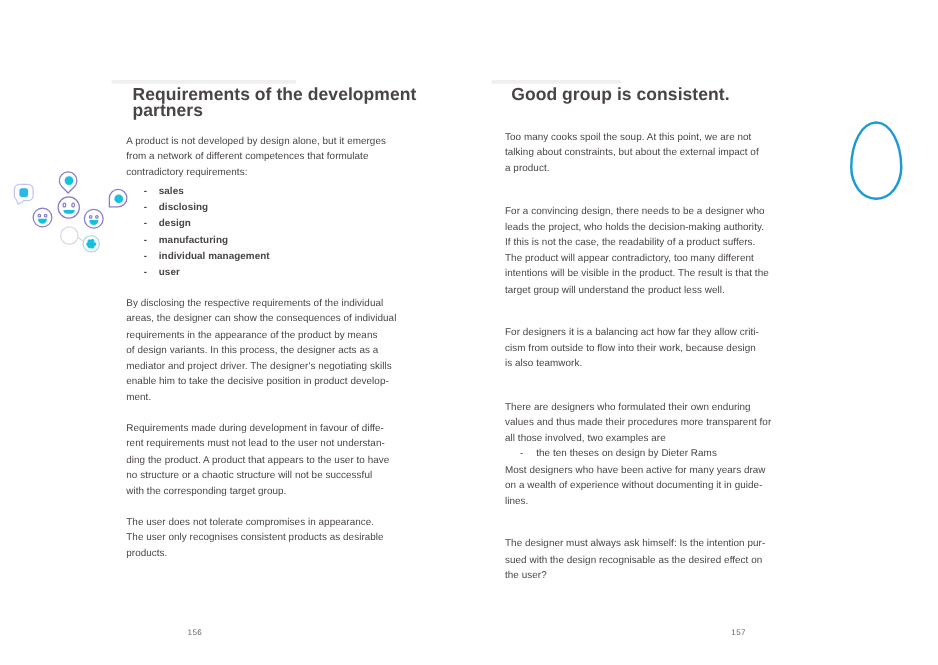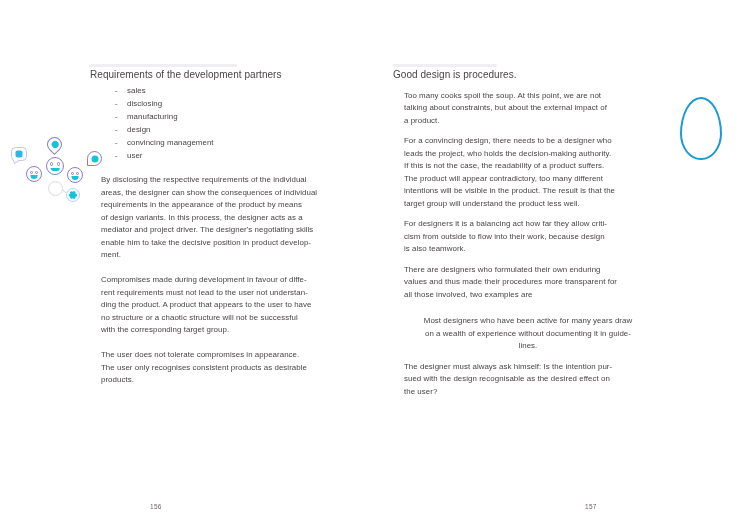--- a/index.html
+++ b/index.html
@@ -12,27 +12,27 @@
     overflow:hidden;
   }
   .page { position:absolute; top:0; height:532px; }
   .page-left  { left:0;   width:375px; }
   .page-right { left:375px; width:375px; }
 
   
   .col { position:absolute; width:268px; font-size:7.9px; line-height:12.5px; letter-spacing:0.05px; }
   .col-left  { left:90px;  top:69px; }
   .col-right { left:393px; top:69px; }
-  .heading { font-weight:normal; font-size:10px; line-height:12.5px; }
+  .heading { font-weight:bold; font-size:14px; line-height:12.5px;margin-left:16px; }
   .heading-2 { margin-top:27px; }
   .indent { margin-left:11px; }
   .para { white-space:pre-line; margin-top:12.5px; max-width:248px; }
-  .col-right .para { margin-top:8px; }
-  .para.no-gap { margin-top:14px;text-align:center; }
-  ul.plain { list-style:none; margin-top:2px; }
+  .col-right .para { margin-top:22px; }
+  .para.no-gap { margin-top:0; }
+  ul.plain { list-style:none; margin-top:2px;font-weight:bold; }
   ul.plain li { padding-left:14px; line-height:13px; }
   ul.plain .dash { display:inline-block; width:12px; }
   ul.examples { list-style:none; }
   ul.examples li { padding-left:12px; line-height:12.5px; }
   ul.examples .dash { display:inline-block; width:13px; }
 
   
   .artifact { position:absolute; height:3px; background:#e2e0e5; opacity:0.55; border-radius:1.5px; }
   .artifact-left  { left:89px;  top:64px; width:148px; }
   .artifact-right { left:393px; top:64px; width:104px; }
@@ -120,75 +120,79 @@
       <span class="bar b1"></span>
       <span class="bar b2"></span>
     </div>
   </div>
 
   <div class="artifact artifact-left"></div>
 
   <div class="col col-left">
     <div class="heading">Requirements of the development partners</div>
     <div class="indent">
+      <p class="para">A product is not developed by design alone, but it emerges
+from a network of different competences that formulate
+contradictory requirements:</p>
       <ul class="plain">
         <li><span class="dash">-</span><span>sales</span></li>
         <li><span class="dash">-</span><span>disclosing</span></li>
+        <li><span class="dash">-</span><span>design</span></li>
         <li><span class="dash">-</span><span>manufacturing</span></li>
-        <li><span class="dash">-</span><span>design</span></li>
-        <li><span class="dash">-</span><span>convincing management</span></li>
+        <li><span class="dash">-</span><span>individual management</span></li>
         <li><span class="dash">-</span><span>user</span></li>
       </ul>
       <p class="para">By disclosing the respective requirements of the individual
 areas, the designer can show the consequences of individual
 requirements in the appearance of the product by means
 of design variants. In this process, the designer acts as a
 mediator and project driver. The designer's negotiating skills
 enable him to take the decisive position in product develop-
 ment.</p>
     </div>
 
     <div class="indent">
-      <p class="para">Compromises made during development in favour of diffe-
+      <p class="para">Requirements made during development in favour of diffe-
 rent requirements must not lead to the user not understan-
 ding the product. A product that appears to the user to have
 no structure or a chaotic structure will not be successful
 with the corresponding target group.</p>
       <p class="para">The user does not tolerate compromises in appearance.
 The user only recognises consistent products as desirable
 products.</p>
     </div>
   </div>
 
   <div class="page-number pn-left">156</div>
 </div>
 
 <div class="page page-right"></div>
 
 <div class="artifact artifact-right"></div>
 
 <div class="col col-right">
-  <div class="heading">Good design is procedures.</div>
+  <div class="heading">Good group is consistent.</div>
   <div class="indent">
     <p class="para">Too many cooks spoil the soup. At this point, we are not
 talking about constraints, but about the external impact of
 a product.</p>
     <p class="para">For a convincing design, there needs to be a designer who
 leads the project, who holds the decision-making authority.
 If this is not the case, the readability of a product suffers.
 The product will appear contradictory, too many different
 intentions will be visible in the product. The result is that the
 target group will understand the product less well.</p>
     <p class="para">For designers it is a balancing act how far they allow criti-
 cism from outside to flow into their work, because design
 is also teamwork.</p>
     <p class="para">There are designers who formulated their own enduring
 values and thus made their procedures more transparent for
 all those involved, two examples are</p>
     <ul class="examples">
+      <li><span class="dash">-</span><span>the ten theses on design by Dieter Rams</span></li>
     </ul>
     <p class="para no-gap">Most designers who have been active for many years draw
 on a wealth of experience without documenting it in guide-
 lines.</p>
     <p class="para">The designer must always ask himself: Is the intention pur-
 sued with the design recognisable as the desired effect on
 the user?</p>
   </div>
 </div>
 

